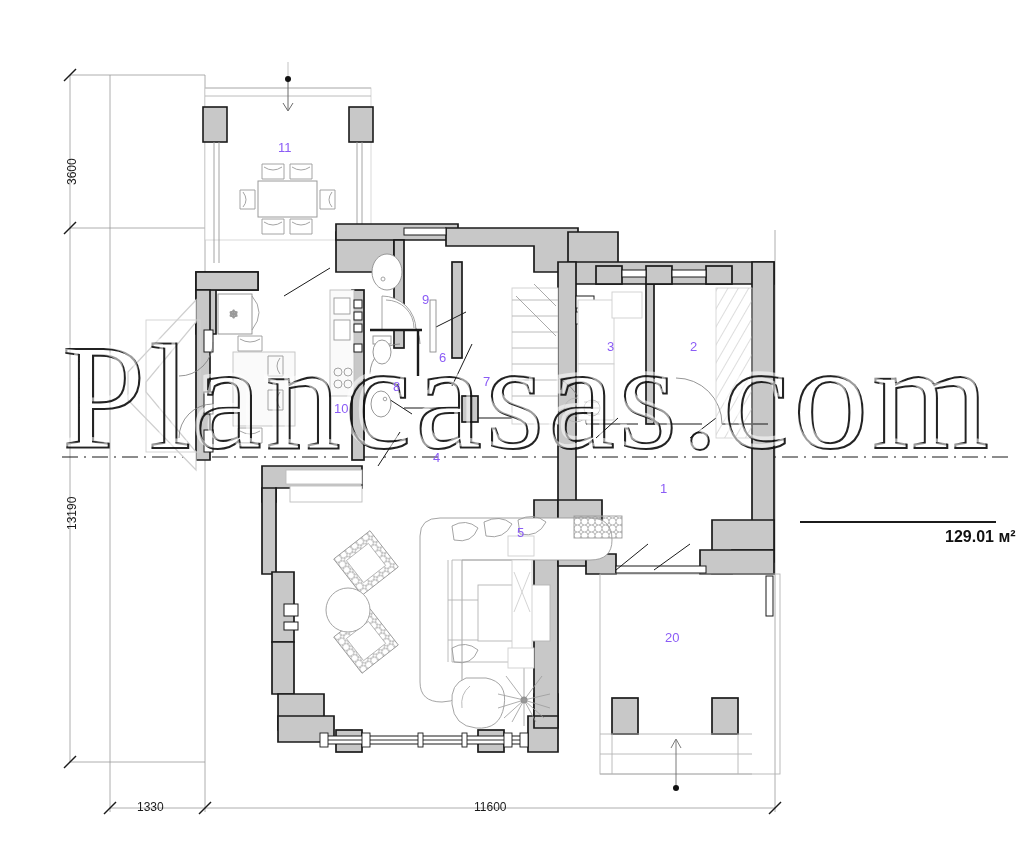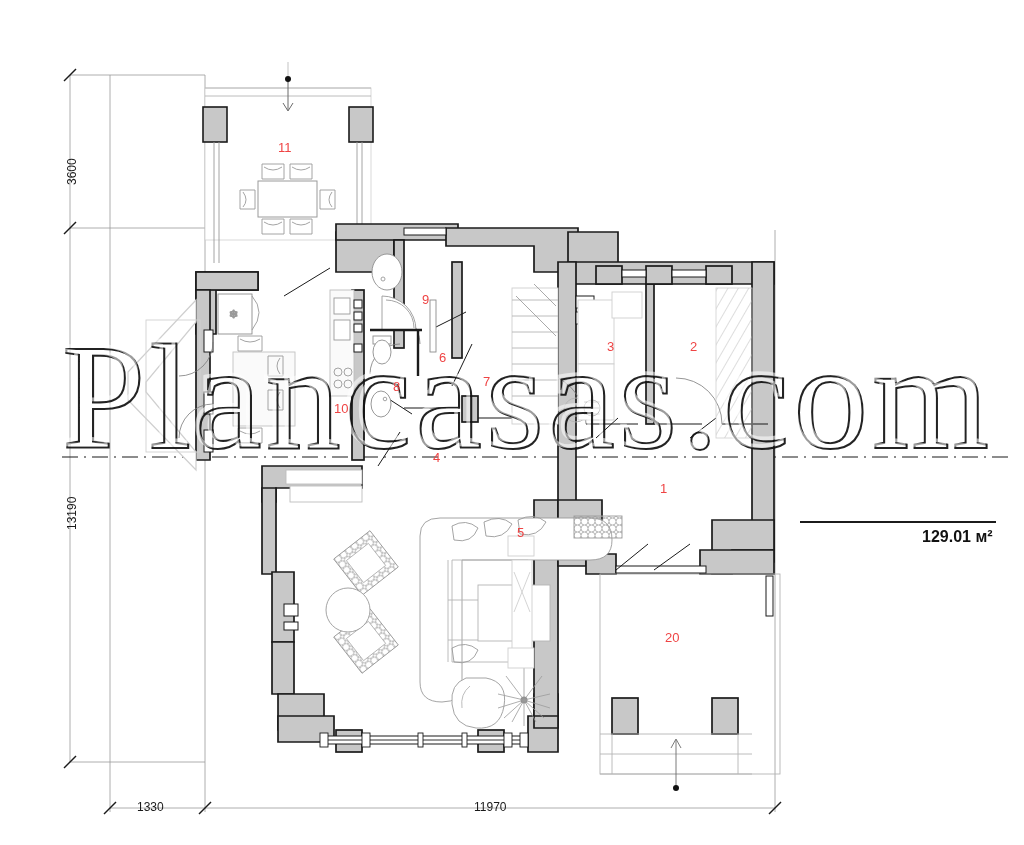--- a/index.html
+++ b/index.html
@@ -1,19 +1,19 @@
 <!DOCTYPE html>
 <html><head>
 <meta charset="utf-8">
 <style>
   html,body{margin:0;padding:0;background:#ffffff;}
   body{font-family:"Liberation Sans", sans-serif;}
   #stage{position:relative;width:1024px;height:845px;background:#ffffff;overflow:hidden;}
   #plan{position:absolute;left:0;top:0;width:1024px;height:845px;}
-  .label{position:absolute;font-family:"Liberation Sans", sans-serif;color:#ef4444;}
+  .label{position:absolute;font-family:"Liberation Sans", sans-serif;color:#8b5cf6;}
   .roomnum{font-size:13px;line-height:1;}
   .dimtext{font-size:12px;line-height:1;color:#1a1a1a;}
   .areatext{font-size:16px;font-weight:bold;line-height:1;color:#111;}
   .vert{transform:rotate(-90deg);transform-origin:left top;}
   svg{display:block;}
 </style>
 </head>
 <body>
 
 <div id="stage">
@@ -389,23 +389,23 @@
       <text x="62" y="448" font-family="Liberation Serif, serif" font-size="150" fill="none" stroke="#ffffff" stroke-width="3.6" opacity="0.55" letter-spacing="4" transform="translate(-3,-3)">Plancasas.com</text>
     </g>
   </svg>
 
   <div class="label dimtext vert" style="left:66px;top:185px;">3600</div>
 
   <div class="label dimtext vert" style="left:66px;top:530px;">13190</div>
 
   <div class="label dimtext" style="left:137px;top:801px;">1330</div>
 
-  <div class="label dimtext" style="left:474px;top:801px;">11970</div>
-
-  <div class="label areatext" style="left:922px;top:529px;">129.01 м²</div>
+  <div class="label dimtext" style="left:474px;top:801px;">11600</div>
+
+  <div class="label areatext" style="left:945px;top:529px;">129.01 м²</div>
 
   <div class="label roomnum" style="left:660px;top:482px;">1</div>
   <div class="label roomnum" style="left:690px;top:340px;">2</div>
   <div class="label roomnum" style="left:607px;top:340px;">3</div>
   <div class="label roomnum" style="left:433px;top:451px;">4</div>
   <div class="label roomnum" style="left:517px;top:526px;">5</div>
   <div class="label roomnum" style="left:439px;top:351px;">6</div>
   <div class="label roomnum" style="left:483px;top:375px;">7</div>
   <div class="label roomnum" style="left:393px;top:380px;">8</div>
   <div class="label roomnum" style="left:422px;top:293px;">9</div>

